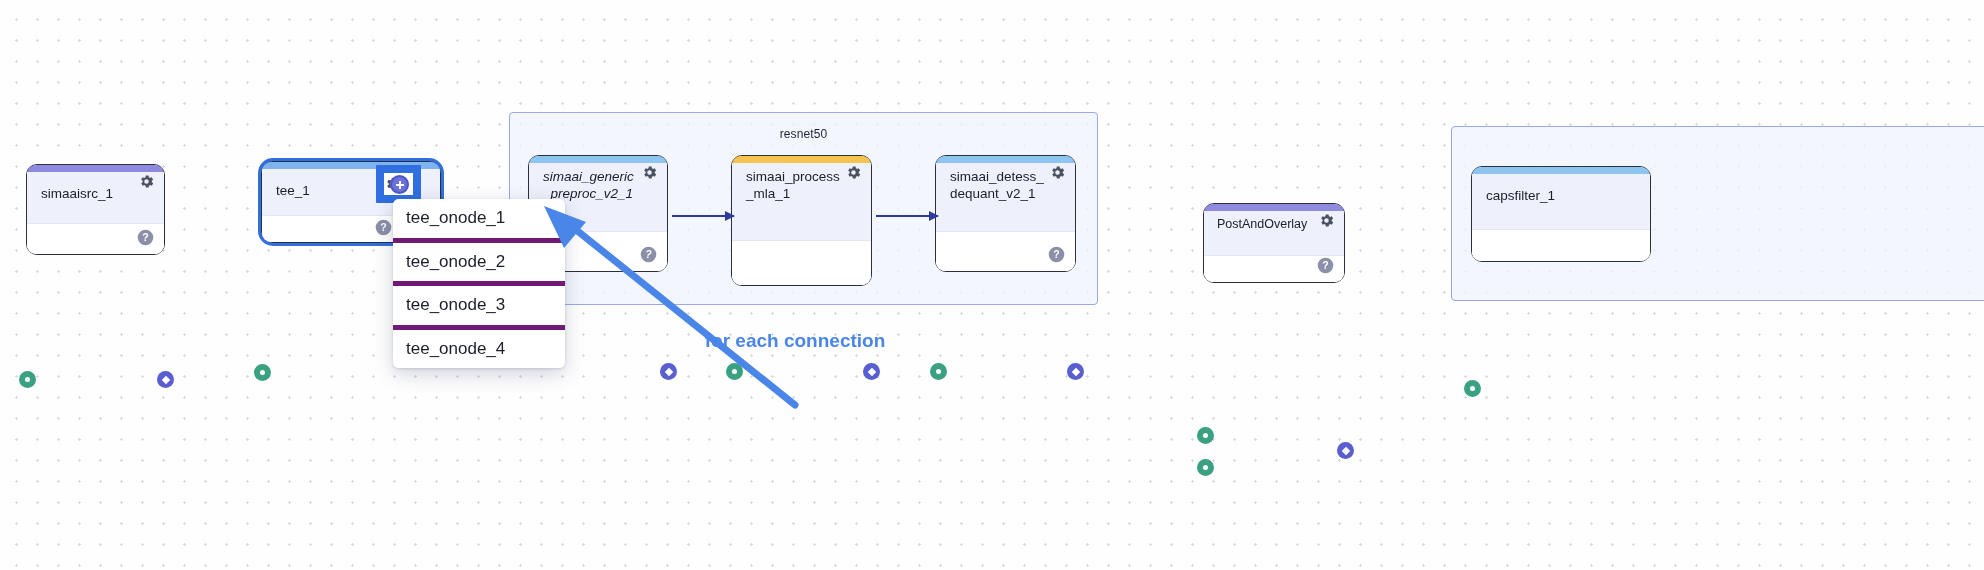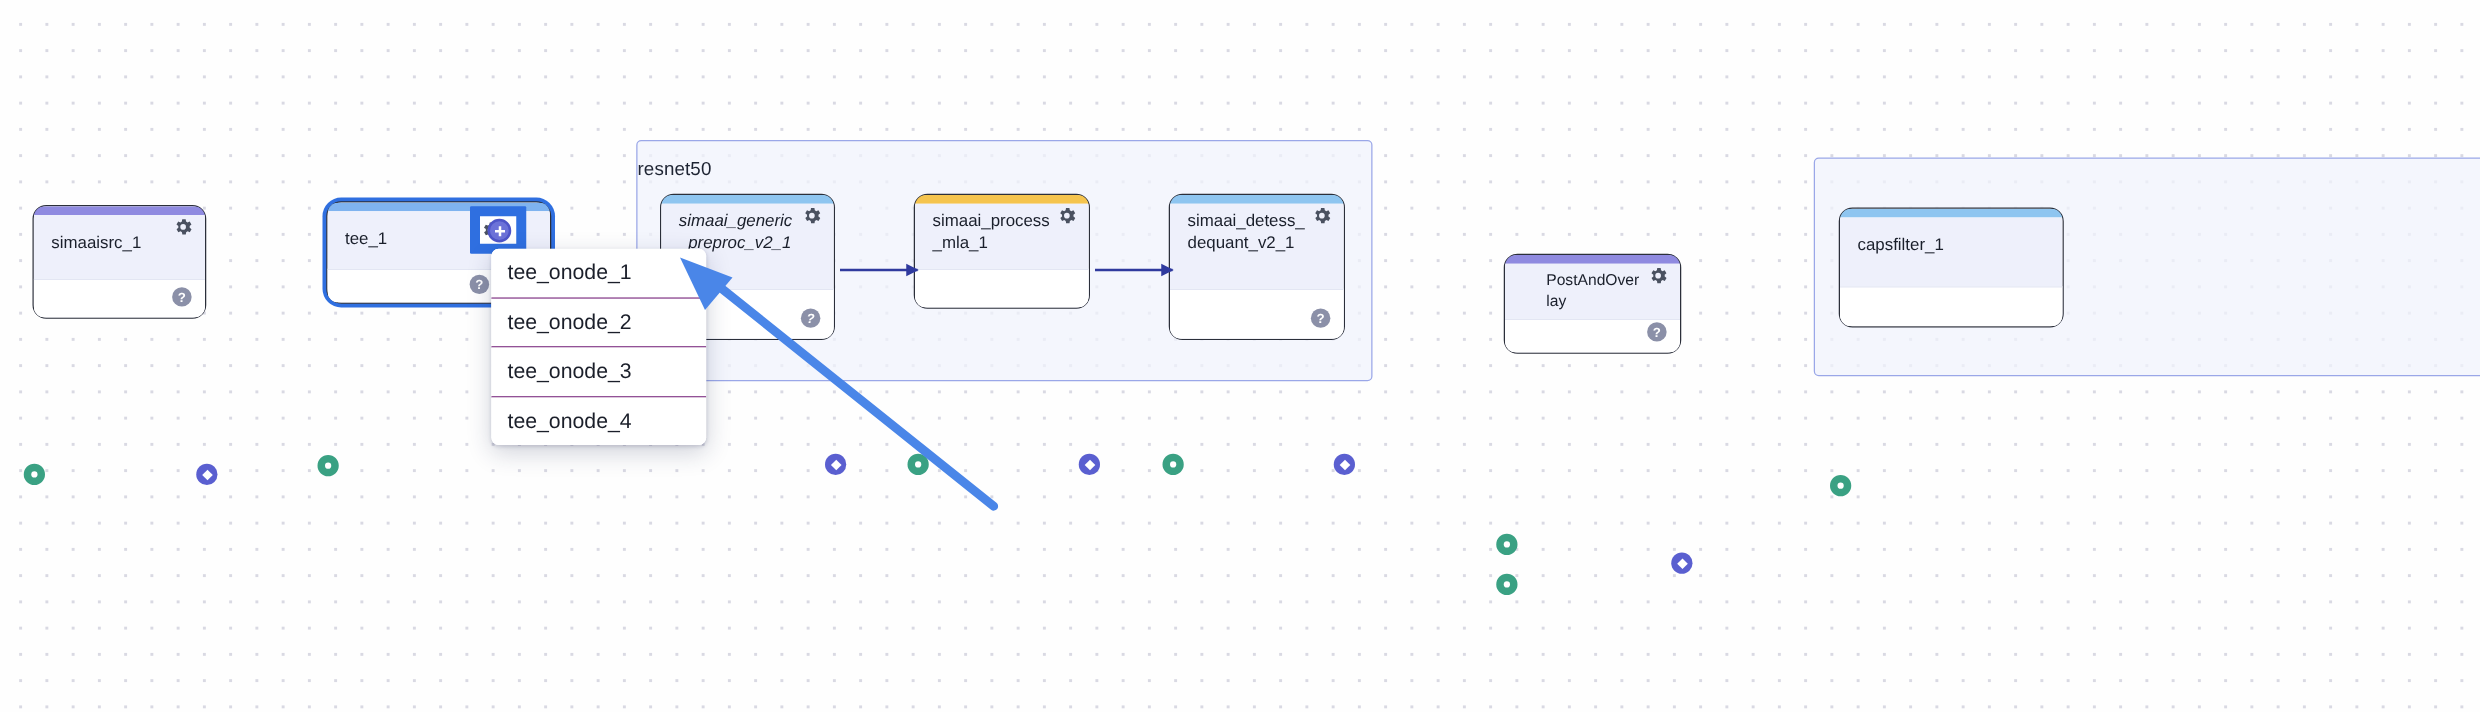--- a/index.html
+++ b/index.html
@@ -25,21 +25,22 @@
     background: rgba(240,242,252,0.72);
     border: 1px solid #9aa7e8;
     border-radius: 4px;
     box-sizing: border-box;
   }
   .group-title {
     position: absolute;
     top: 14px;
     left: 0;
     right: 0;
-    font-size: 15px;
+    text-align: center;
+    font-size: 12px;
     color: #1e2433;
     letter-spacing: .1px;
   }
 
   
   .node {
     position: absolute;
     box-sizing: border-box;
     border: 1.6px solid #2b2f3a;
     border-radius: 11px;
@@ -198,21 +199,21 @@
     box-shadow: 0 6px 20px rgba(30,40,80,0.20), 0 1px 3px rgba(30,40,80,0.16);
     z-index: 40;
     overflow: hidden;
   }
   .dd-item {
     height: 38.6px;
     line-height: 38.6px;
     padding-left: 13px;
     font-size: 17px;
     color: #1b1f2a;
-    border-bottom: 1px solid #701a75;
+    border-bottom: 5px solid #701a75;
     background: #fff;
     white-space: nowrap;
   }
   .dd-item:last-child { border-bottom: none; }
 
   
   .callout {
     position: absolute;
     color: #4a86e8;
     font-weight: bold;
@@ -299,21 +300,21 @@
     <svg class="gear" viewBox="0 0 24 24">
       <path fill="#4a5160" d="M19.4 13a7.6 7.6 0 0 0 0-2l2-1.6-2-3.4-2.4 1a7.6 7.6 0 0 0-1.7-1l-.4-2.6h-3.9l-.4 2.6a7.6 7.6 0 0 0-1.7 1l-2.4-1-2 3.4L6.6 11a7.6 7.6 0 0 0 0 2l-2 1.6 2 3.4 2.4-1a7.6 7.6 0 0 0 1.7 1l.4 2.6h3.9l.4-2.6a7.6 7.6 0 0 0 1.7-1l2.4 1 2-3.4-2-1.6zM12 15.2A3.2 3.2 0 1 1 12 8.8a3.2 3.2 0 0 1 0 6.4z"></path>
     </svg>
     <svg class="help" viewBox="0 0 24 24">
       <circle cx="12" cy="12" r="11" fill="#8b90a8"></circle>
       <text x="12" y="17.5" text-anchor="middle" font-size="15" font-weight="bold" fill="#fff" font-family="Liberation Sans, sans-serif">?</text>
     </svg>
     <span class="port out" style="left:131px; top:207px;"></span>
   </div>
 
-  <div class="node tall" style="left:731px; top:155px; width:141px; height:92px;">
+  <div class="node tall" style="left:731px; top:155px; width:141px; height:131px;">
     <div class="node-inner">
       <div class="node-bar" style="background:#f5c44e"></div>
       <div class="node-body split"></div>
     </div>
     <div class="node-label">simaai_process_mla_1</div>
     <svg class="gear" viewBox="0 0 24 24">
       <path fill="#4a5160" d="M19.4 13a7.6 7.6 0 0 0 0-2l2-1.6-2-3.4-2.4 1a7.6 7.6 0 0 0-1.7-1l-.4-2.6h-3.9l-.4 2.6a7.6 7.6 0 0 0-1.7 1l-2.4-1-2 3.4L6.6 11a7.6 7.6 0 0 0 0 2l-2 1.6 2 3.4 2.4-1a7.6 7.6 0 0 0 1.7 1l.4 2.6h3.9l.4-2.6a7.6 7.6 0 0 0 1.7-1l2.4 1 2-3.4-2-1.6zM12 15.2A3.2 3.2 0 1 1 12 8.8a3.2 3.2 0 0 1 0 6.4z"></path>
     </svg>
     <span class="port in" style="left:-6px; top:207px;"></span>
     <span class="port out" style="left:131px; top:207px;"></span>
@@ -334,21 +335,21 @@
     </svg>
     <span class="port in" style="left:-6px; top:207px;"></span>
     <span class="port out" style="left:131px; top:207px;"></span>
   </div>
 
   <div class="node" style="left:1203px; top:203px; width:142px; height:80px;">
     <div class="node-inner">
       <div class="node-bar" style="background:#8f8ae0"></div>
       <div class="node-body split"></div>
     </div>
-    <div class="node-label" style="font-size:12.5px; top:12px; left:13px;margin-left:20px;">PostAndOverlay</div>
+    <div class="node-label" style="font-size:12.5px; top:12px; left:13px;">PostAndOverlay</div>
     <svg class="gear" viewBox="0 0 24 24">
       <path fill="#4a5160" d="M19.4 13a7.6 7.6 0 0 0 0-2l2-1.6-2-3.4-2.4 1a7.6 7.6 0 0 0-1.7-1l-.4-2.6h-3.9l-.4 2.6a7.6 7.6 0 0 0-1.7 1l-2.4-1-2 3.4L6.6 11a7.6 7.6 0 0 0 0 2l-2 1.6 2 3.4 2.4-1a7.6 7.6 0 0 0 1.7 1l.4 2.6h3.9l.4-2.6a7.6 7.6 0 0 0 1.7-1l2.4 1 2-3.4-2-1.6zM12 15.2A3.2 3.2 0 1 1 12 8.8a3.2 3.2 0 0 1 0 6.4z"></path>
     </svg>
     <svg class="help" viewBox="0 0 24 24">
       <circle cx="12" cy="12" r="11" fill="#8b90a8"></circle>
       <text x="12" y="17.5" text-anchor="middle" font-size="15" font-weight="bold" fill="#fff" font-family="Liberation Sans, sans-serif">?</text>
     </svg>
     <span class="port in" style="left:-7px; top:223px;"></span>
     <span class="port in" style="left:-7px; top:255px;"></span>
     <span class="port out" style="left:133px; top:238px;"></span>
@@ -370,15 +371,16 @@
     <div class="dd-item">tee_onode_4</div>
   </div>
 
   <svg class="callout-line" style="position:absolute; left:520px; top:200px; width:300px; height:220px;" viewBox="0 0 300 220">
     <line x1="275" y1="205" x2="50" y2="25" stroke="#4a86e8" stroke-width="7" stroke-linecap="round"></line>
     <polygon points="24,6 66,22 44,48" fill="#4a86e8"></polygon>
   </svg>
 
 
   <div class="callout" id="callout-bottom">
+    <div>for each connection</div>
   </div>
 
 </div>
 
 </body></html>

